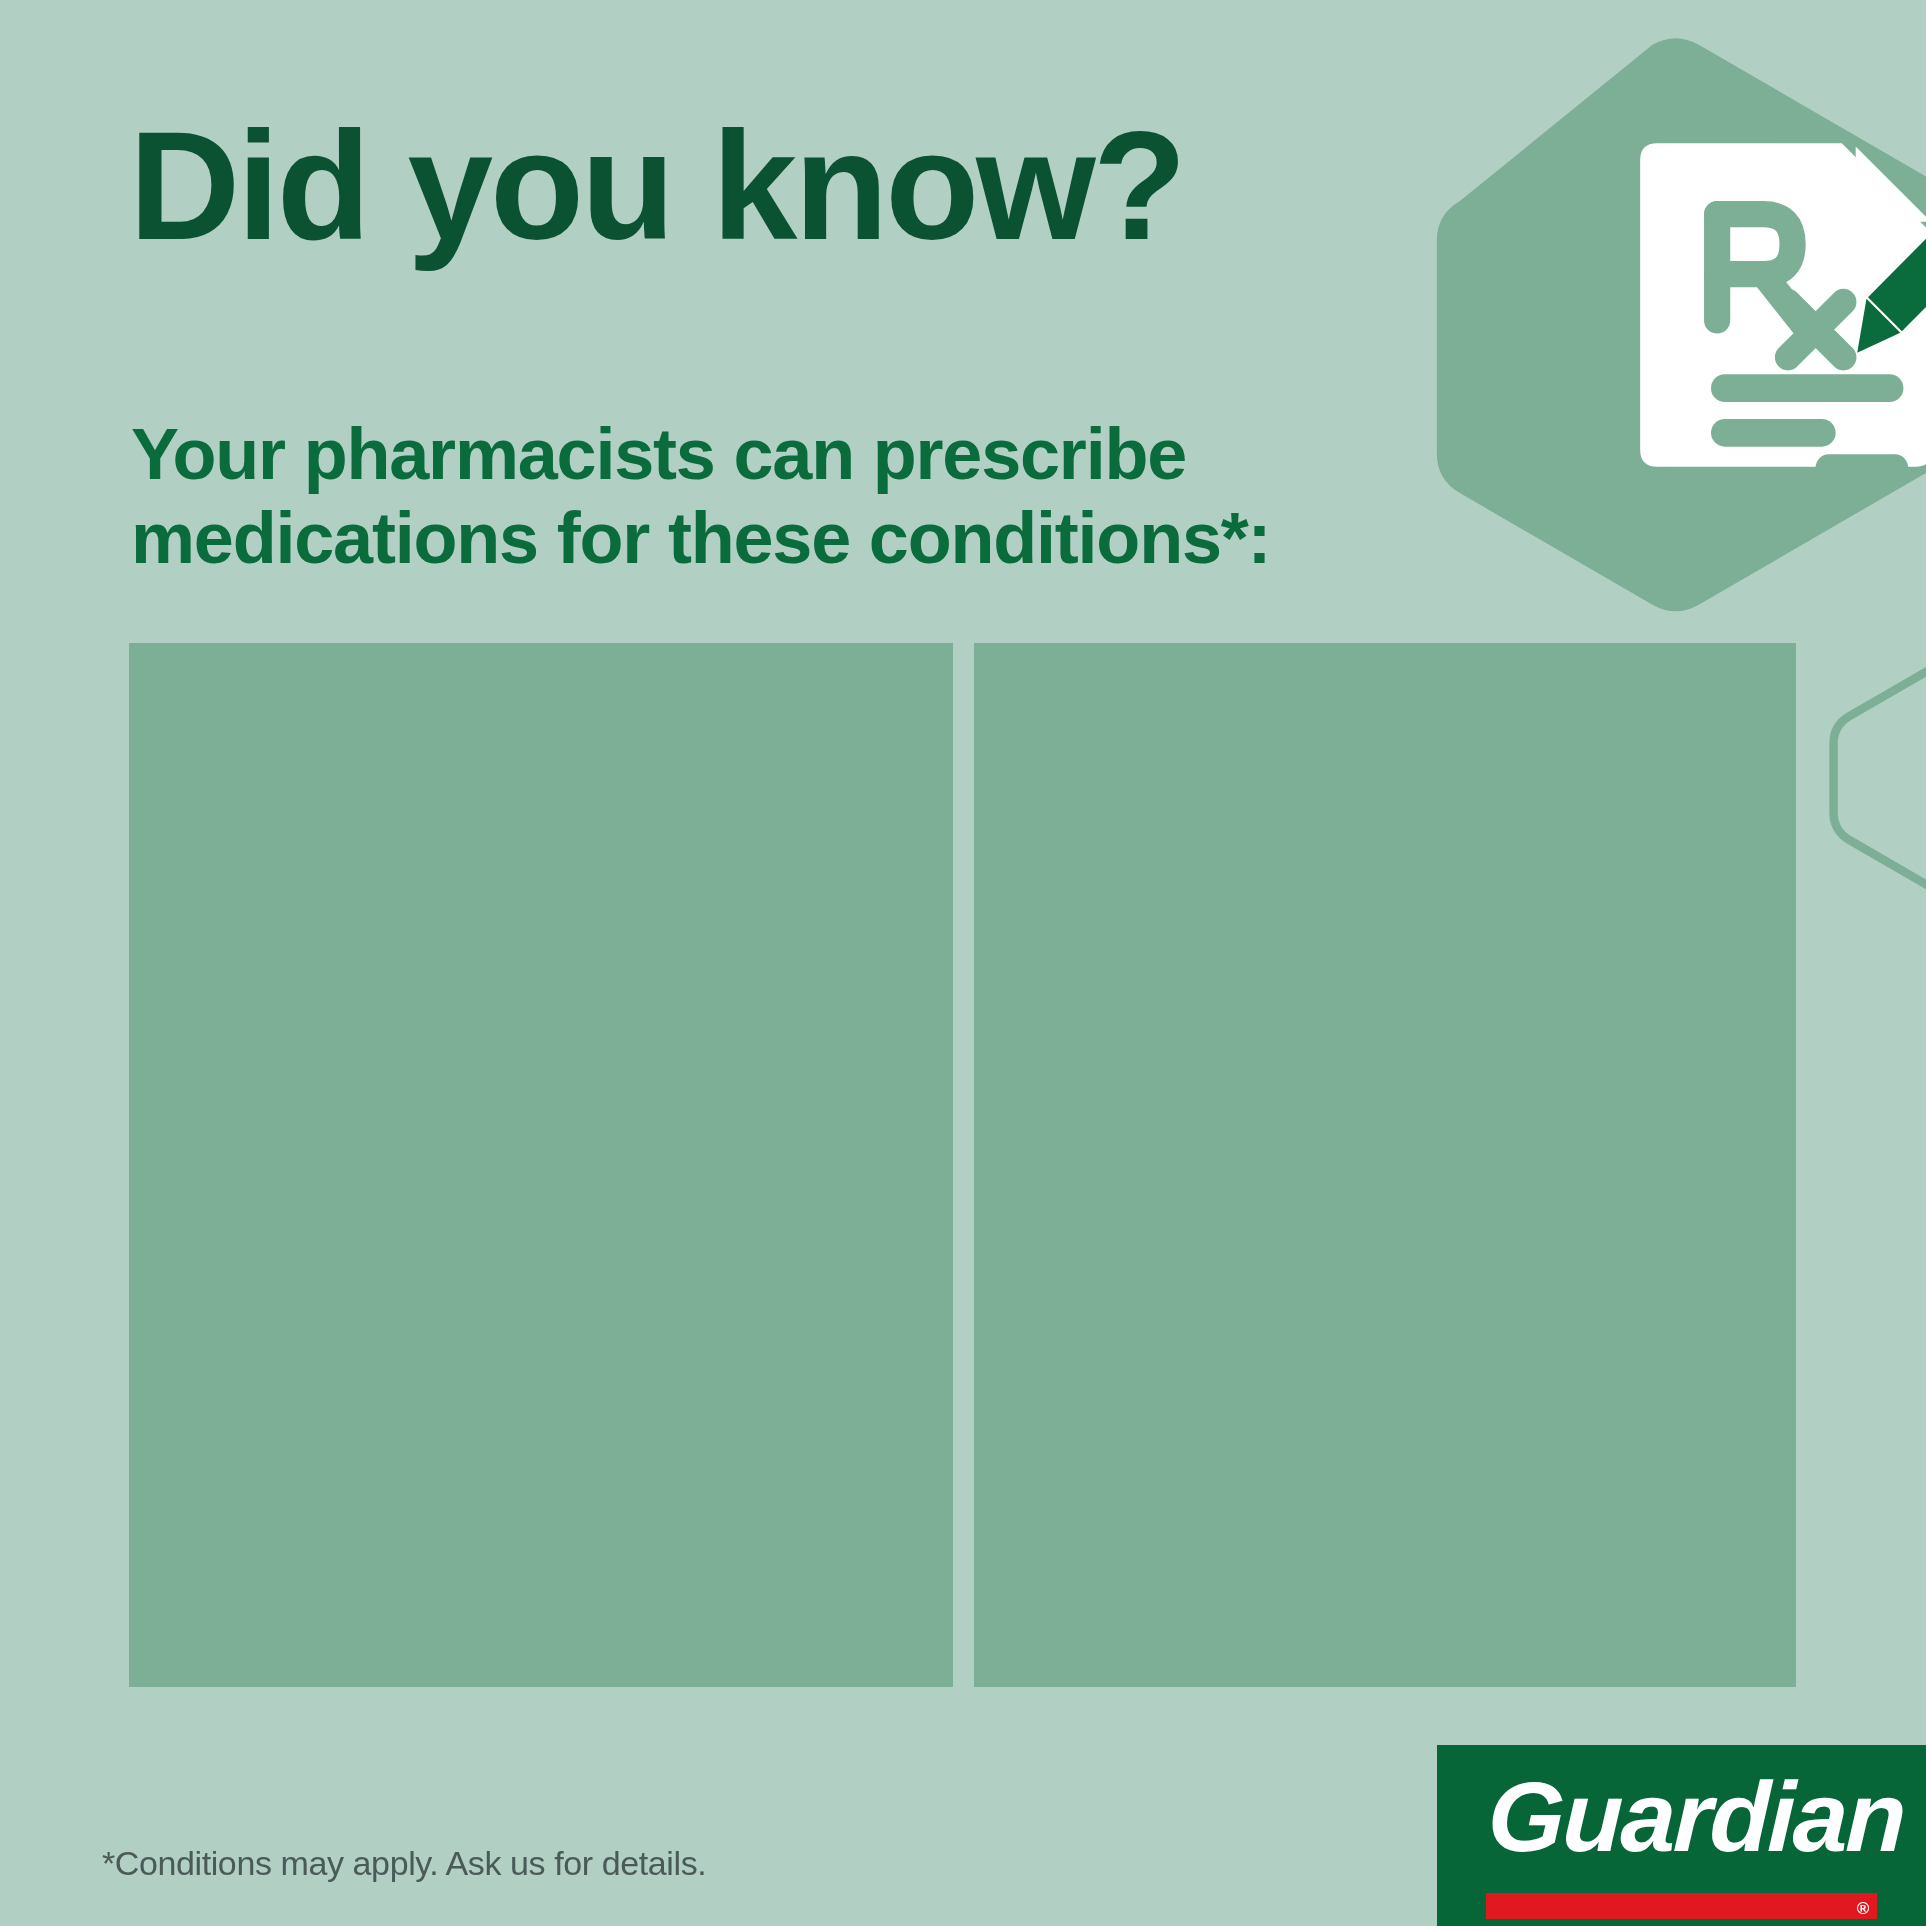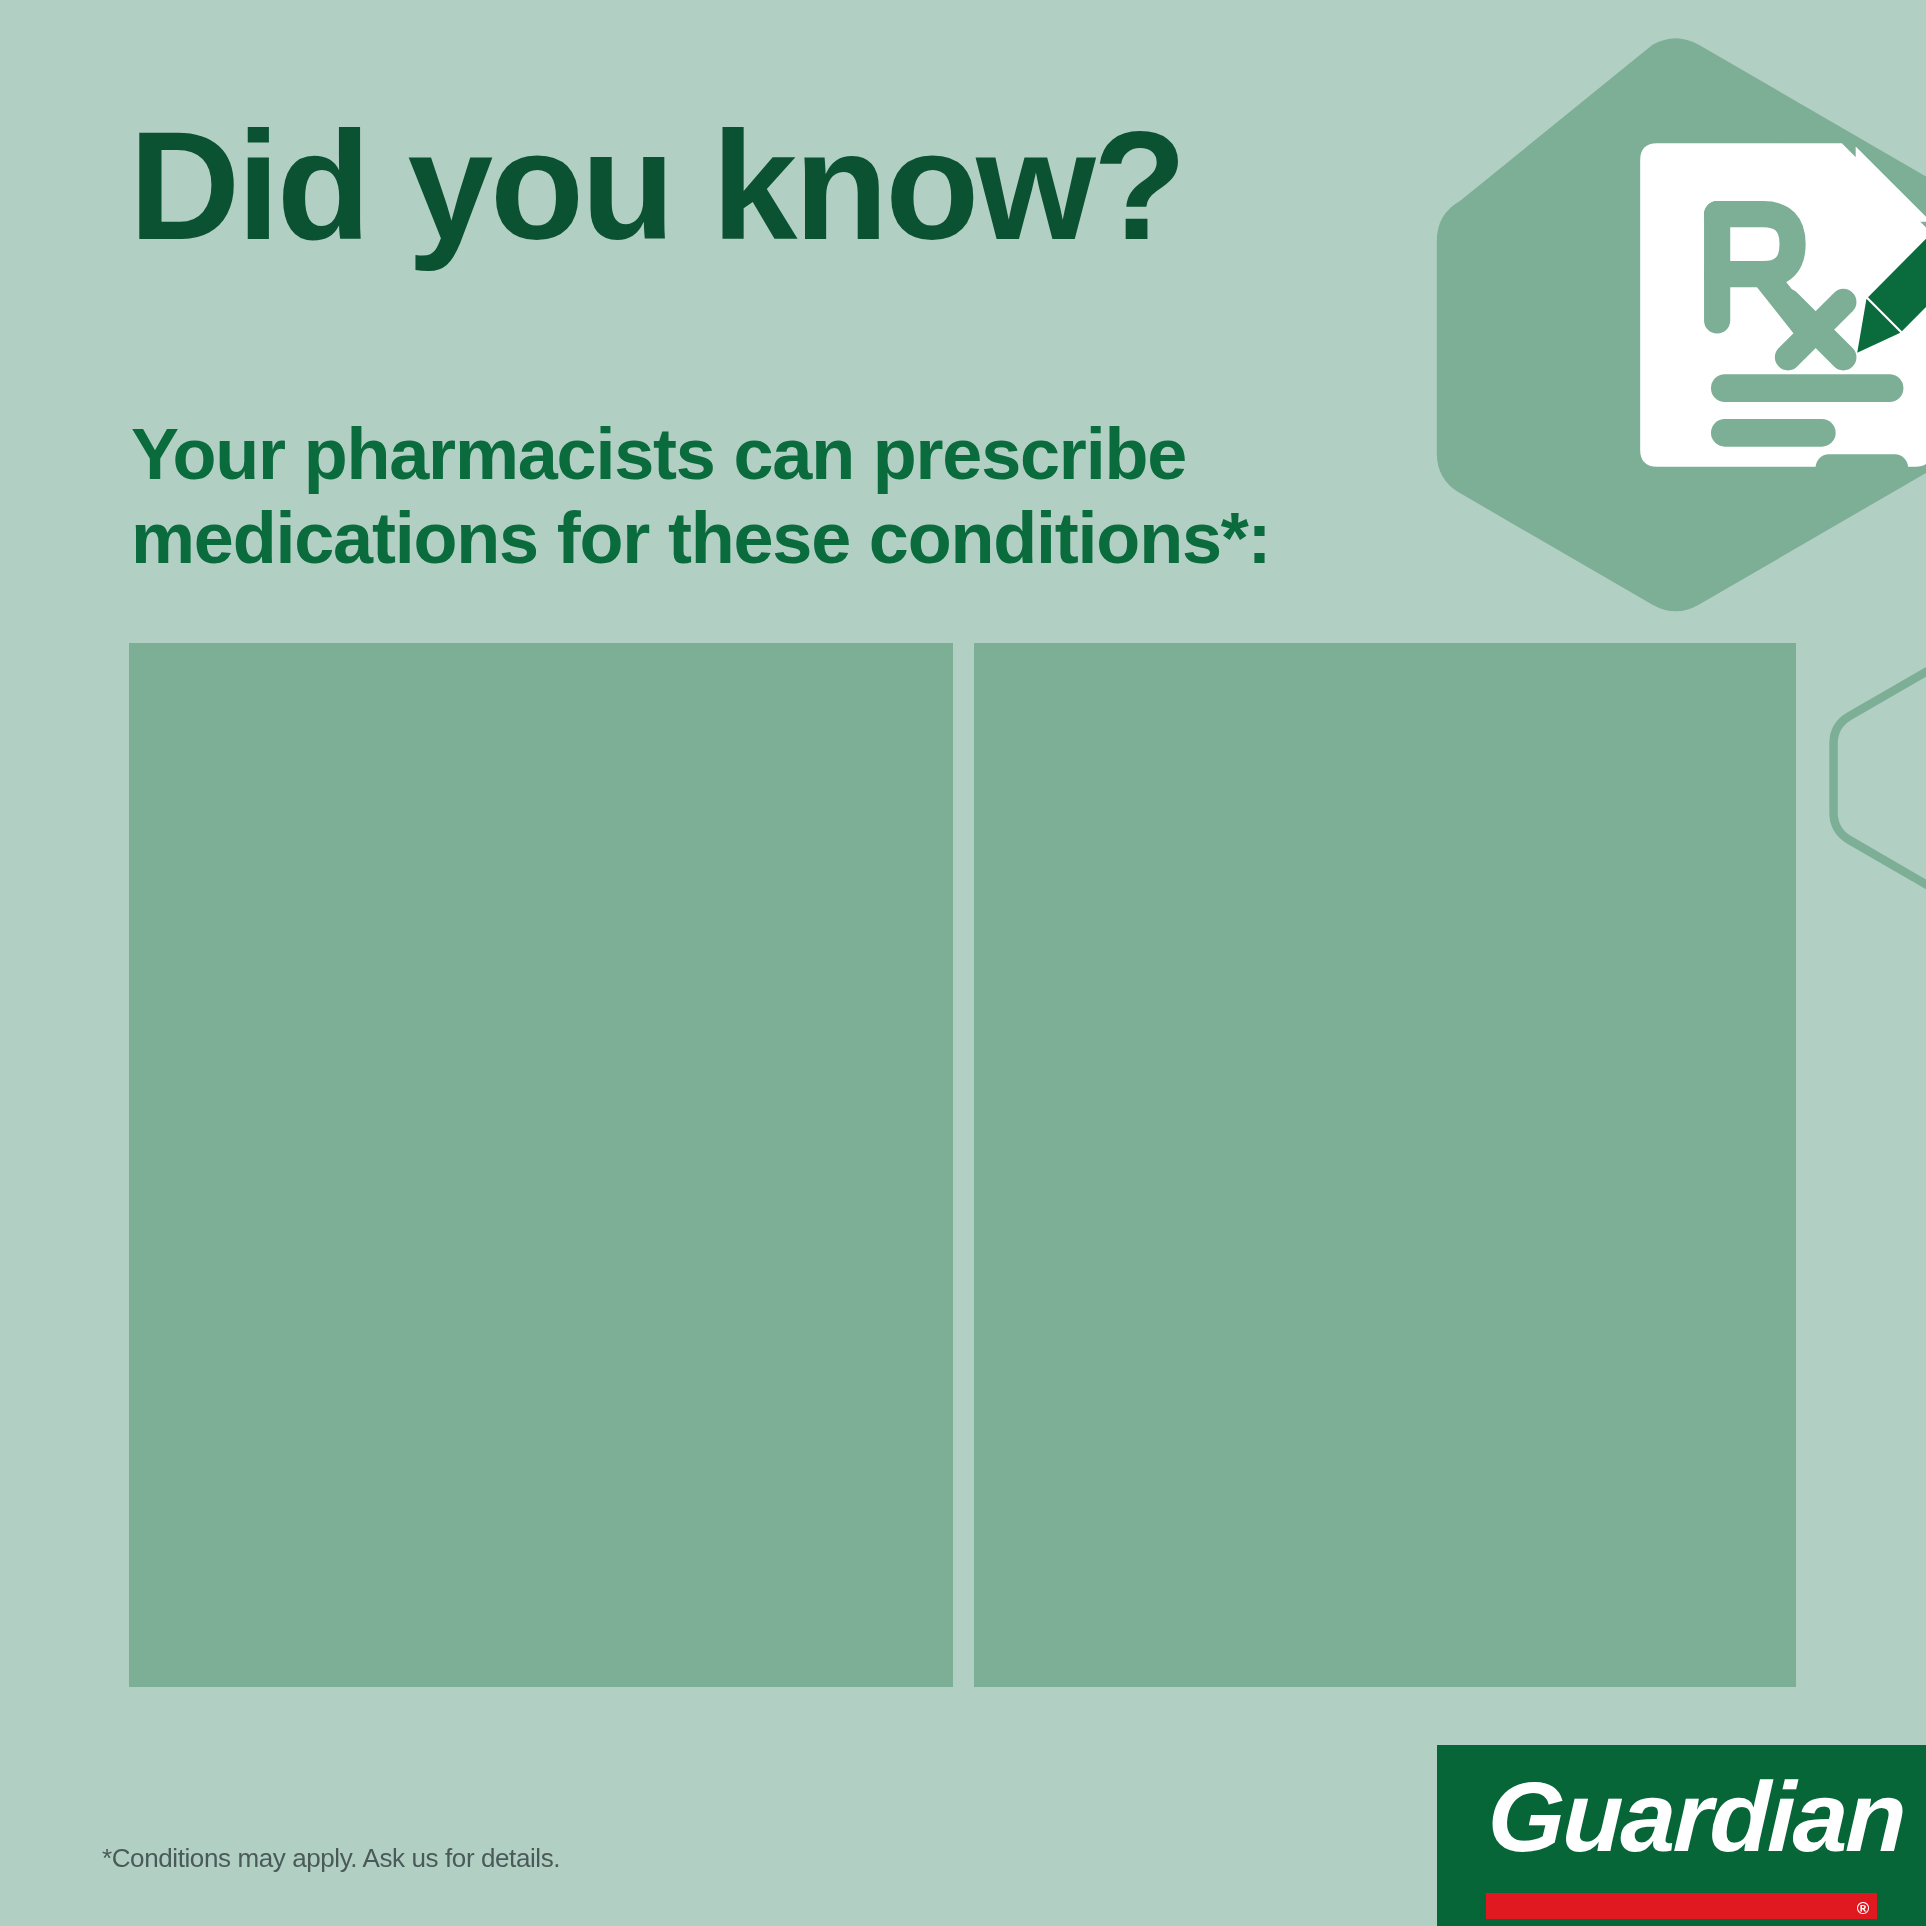--- a/index.html
+++ b/index.html
@@ -74,21 +74,21 @@
     font-size: 54px;
     line-height: 1.35;
     font-weight: 400;
   }
 
   
   #footnote {
     position: absolute;
     left: 102px;
     top: 1843px;
-    font-size: 26px;
+    font-size: 34px;
     line-height: 1.2;
     color: #4a5a58;
     letter-spacing: -0.4px;
     white-space: nowrap;
   }
 
   
   #brand {
     position: absolute;
     left: 1437px;

